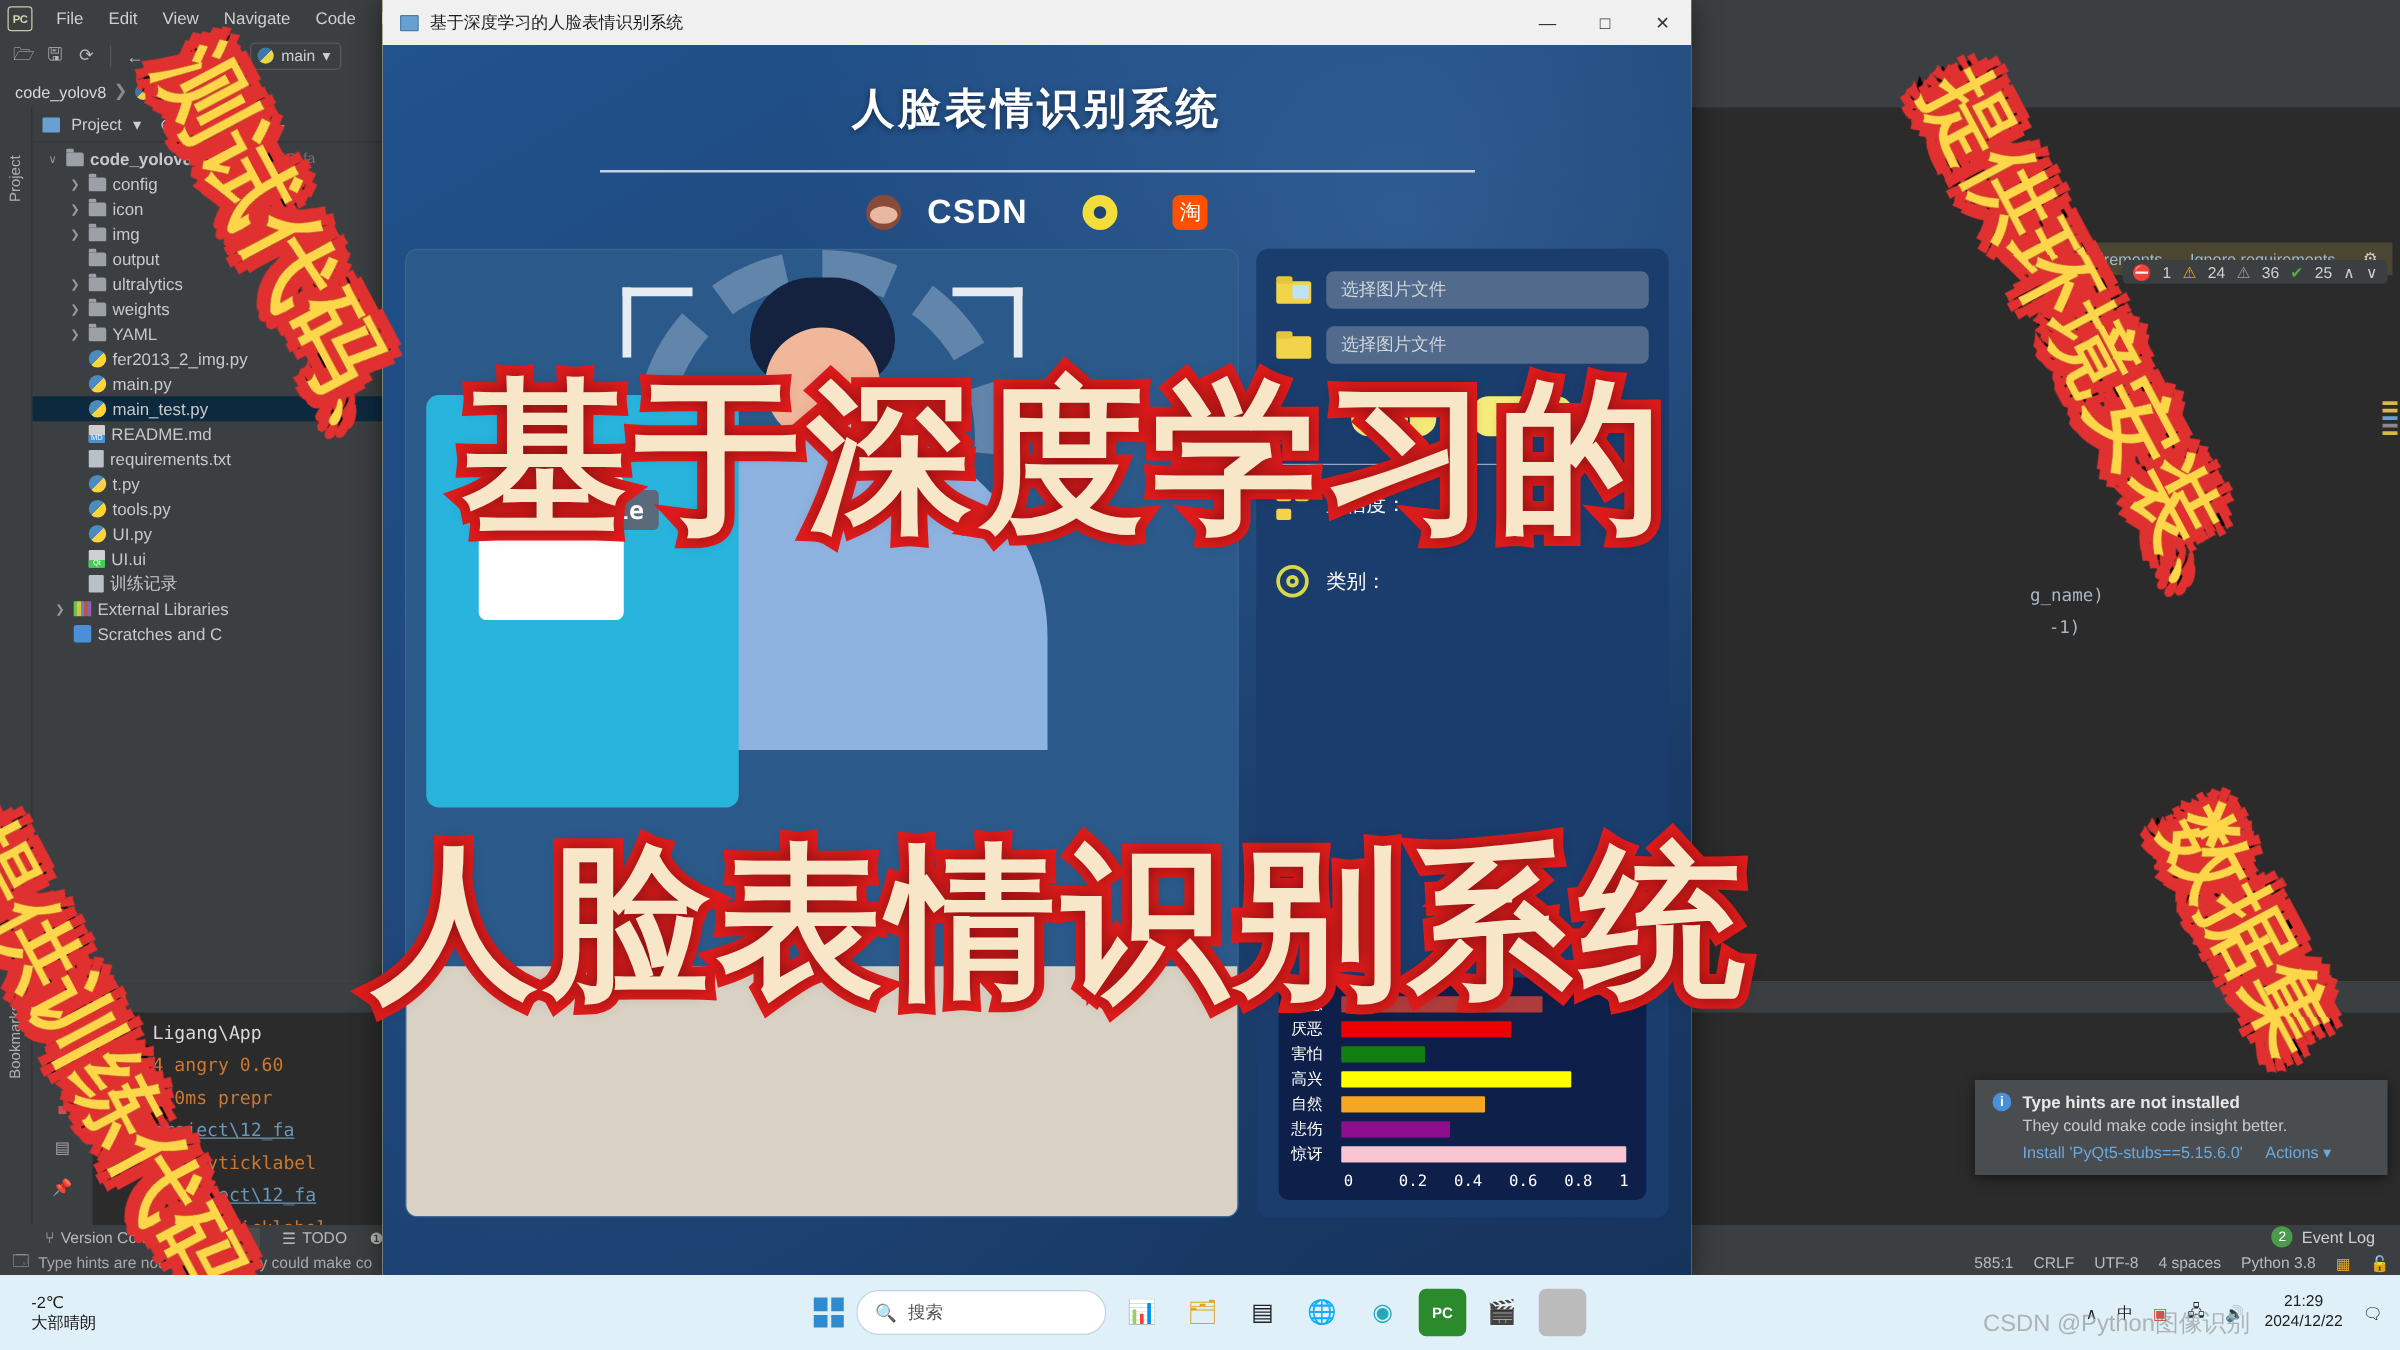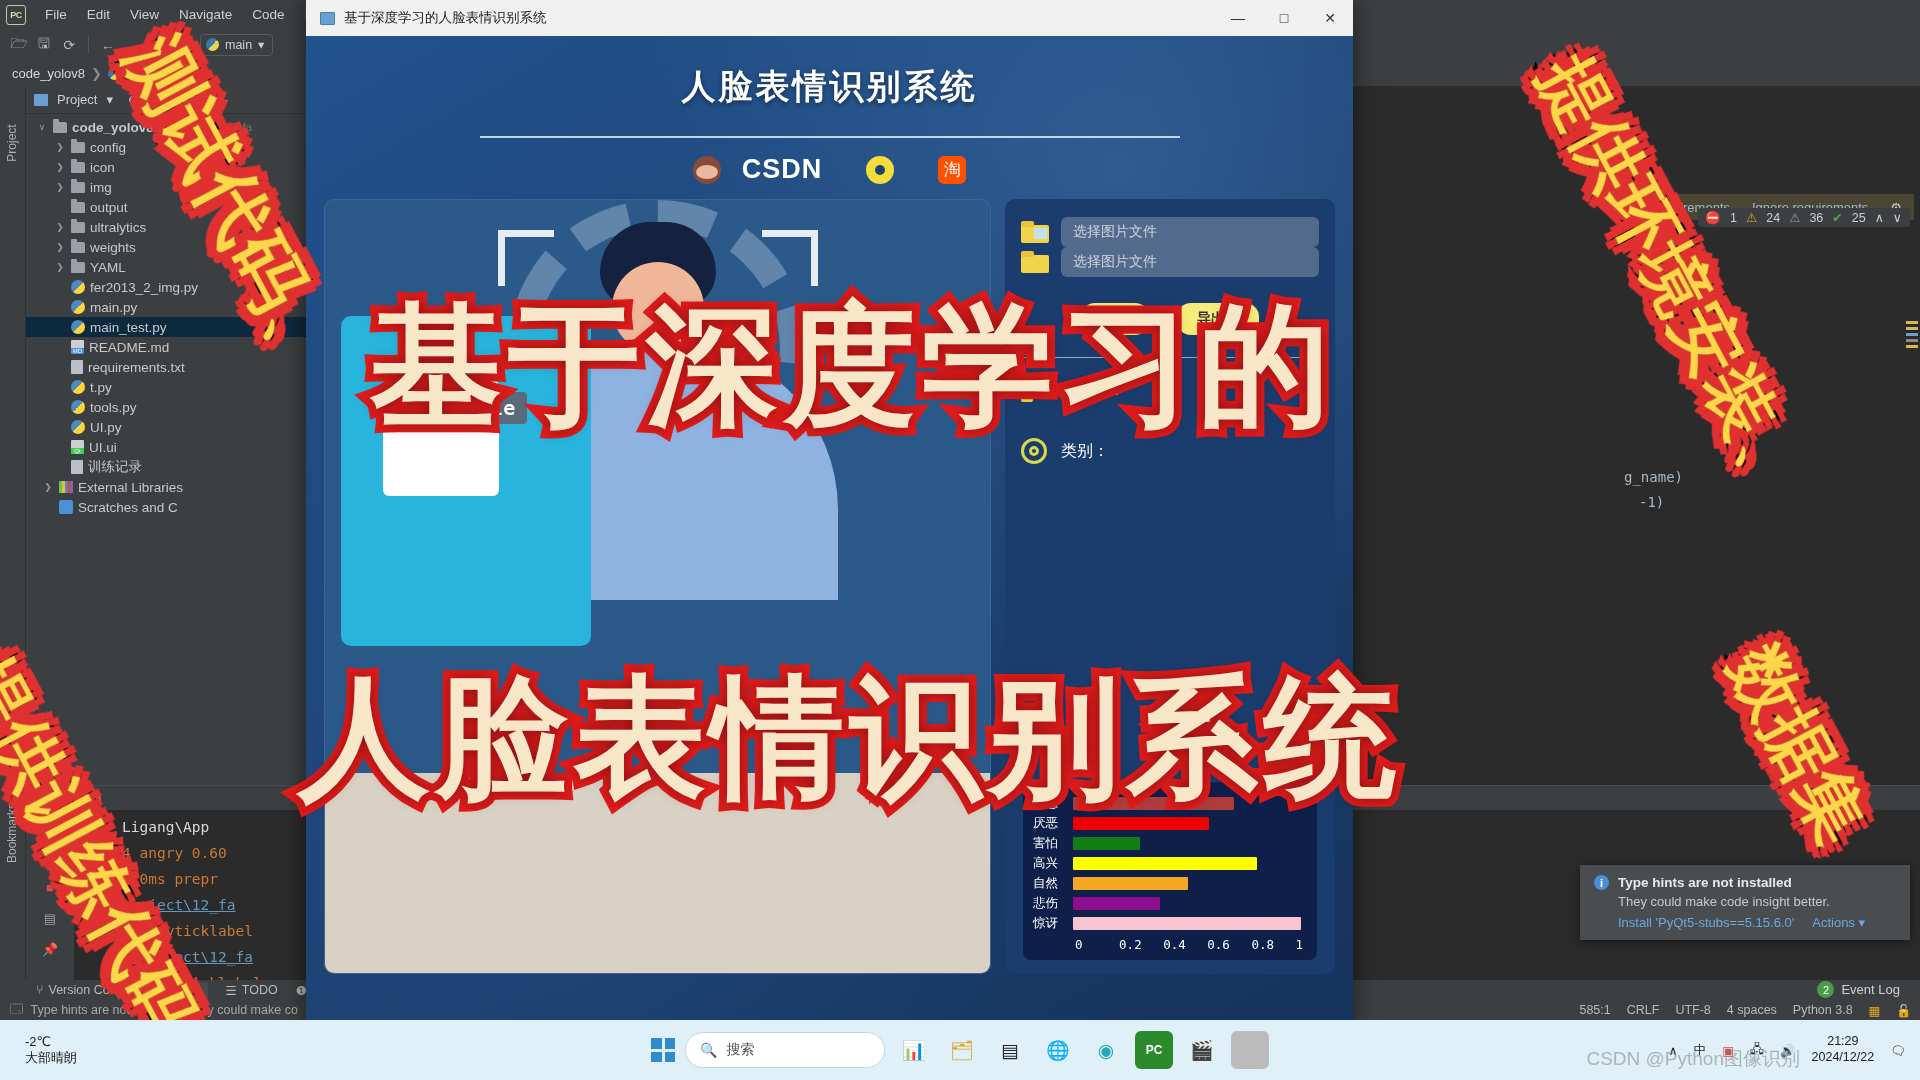--- a/index.html
+++ b/index.html
@@ -143,21 +143,21 @@
   .donut { width:28px;height:28px;border-radius:50%;background:#f2dd3a; position:relative;}
   .donut:after{content:"";position:absolute;left:9px;top:9px;width:10px;height:10px;border-radius:50%;background:#1d4273;}
   .taobao { width:28px;height:28px;border-radius:6px;background:#ff5000;color:#fff;font-size:17px;
             display:flex;align-items:center;justify-content:center;}
 
   
   .appmain { display:flex; gap:14px; padding:14px 18px 0 18px; height:calc(100% - 200px); }
   .imgbox { flex:1; background:#2b5a8a; border-radius:10px; position:relative; overflow:hidden;
             border:1px solid rgba(255,255,255,.08);}
   .rpanel { width:330px; background:#1a3d6d; border-radius:10px; padding:18px 16px; position:relative;}
-  .prow { display:flex; align-items:center; gap:12px; }
+  .prow { display:flex; align-items:center; gap:12px; margin-bottom:14px;}
   .fold-ic { width:28px;height:22px; position:relative;}
   .fold-ic .b{position:absolute;inset:4px 0 0 0;background:#f2d34a;border-radius:2px;}
   .fold-ic .f{position:absolute;top:0;left:0;width:13px;height:6px;background:#e8c43a;border-radius:2px 2px 0 0;}
   .fold-ic.img .p{position:absolute;right:2px;top:7px;width:13px;height:11px;background:#bfe3f5;border-radius:1px;}
   .inputbox { flex:1; height:30px; background:rgba(160,170,180,.42); border-radius:6px;
               display:flex; align-items:center; padding-left:12px; color:#cfd5da; font-size:14px;}
   .btnrow { display:flex; gap:28px; justify-content:center; margin-top:26px; }
   .ybtn { background:#f5ec7a; color:#333; border:none; border-radius:14px; padding:7px 20px;
           font-size:14px; font-weight:bold; }
   .hr-p { height:1px; background:rgba(255,255,255,.55); margin:22px 0 20px; }

